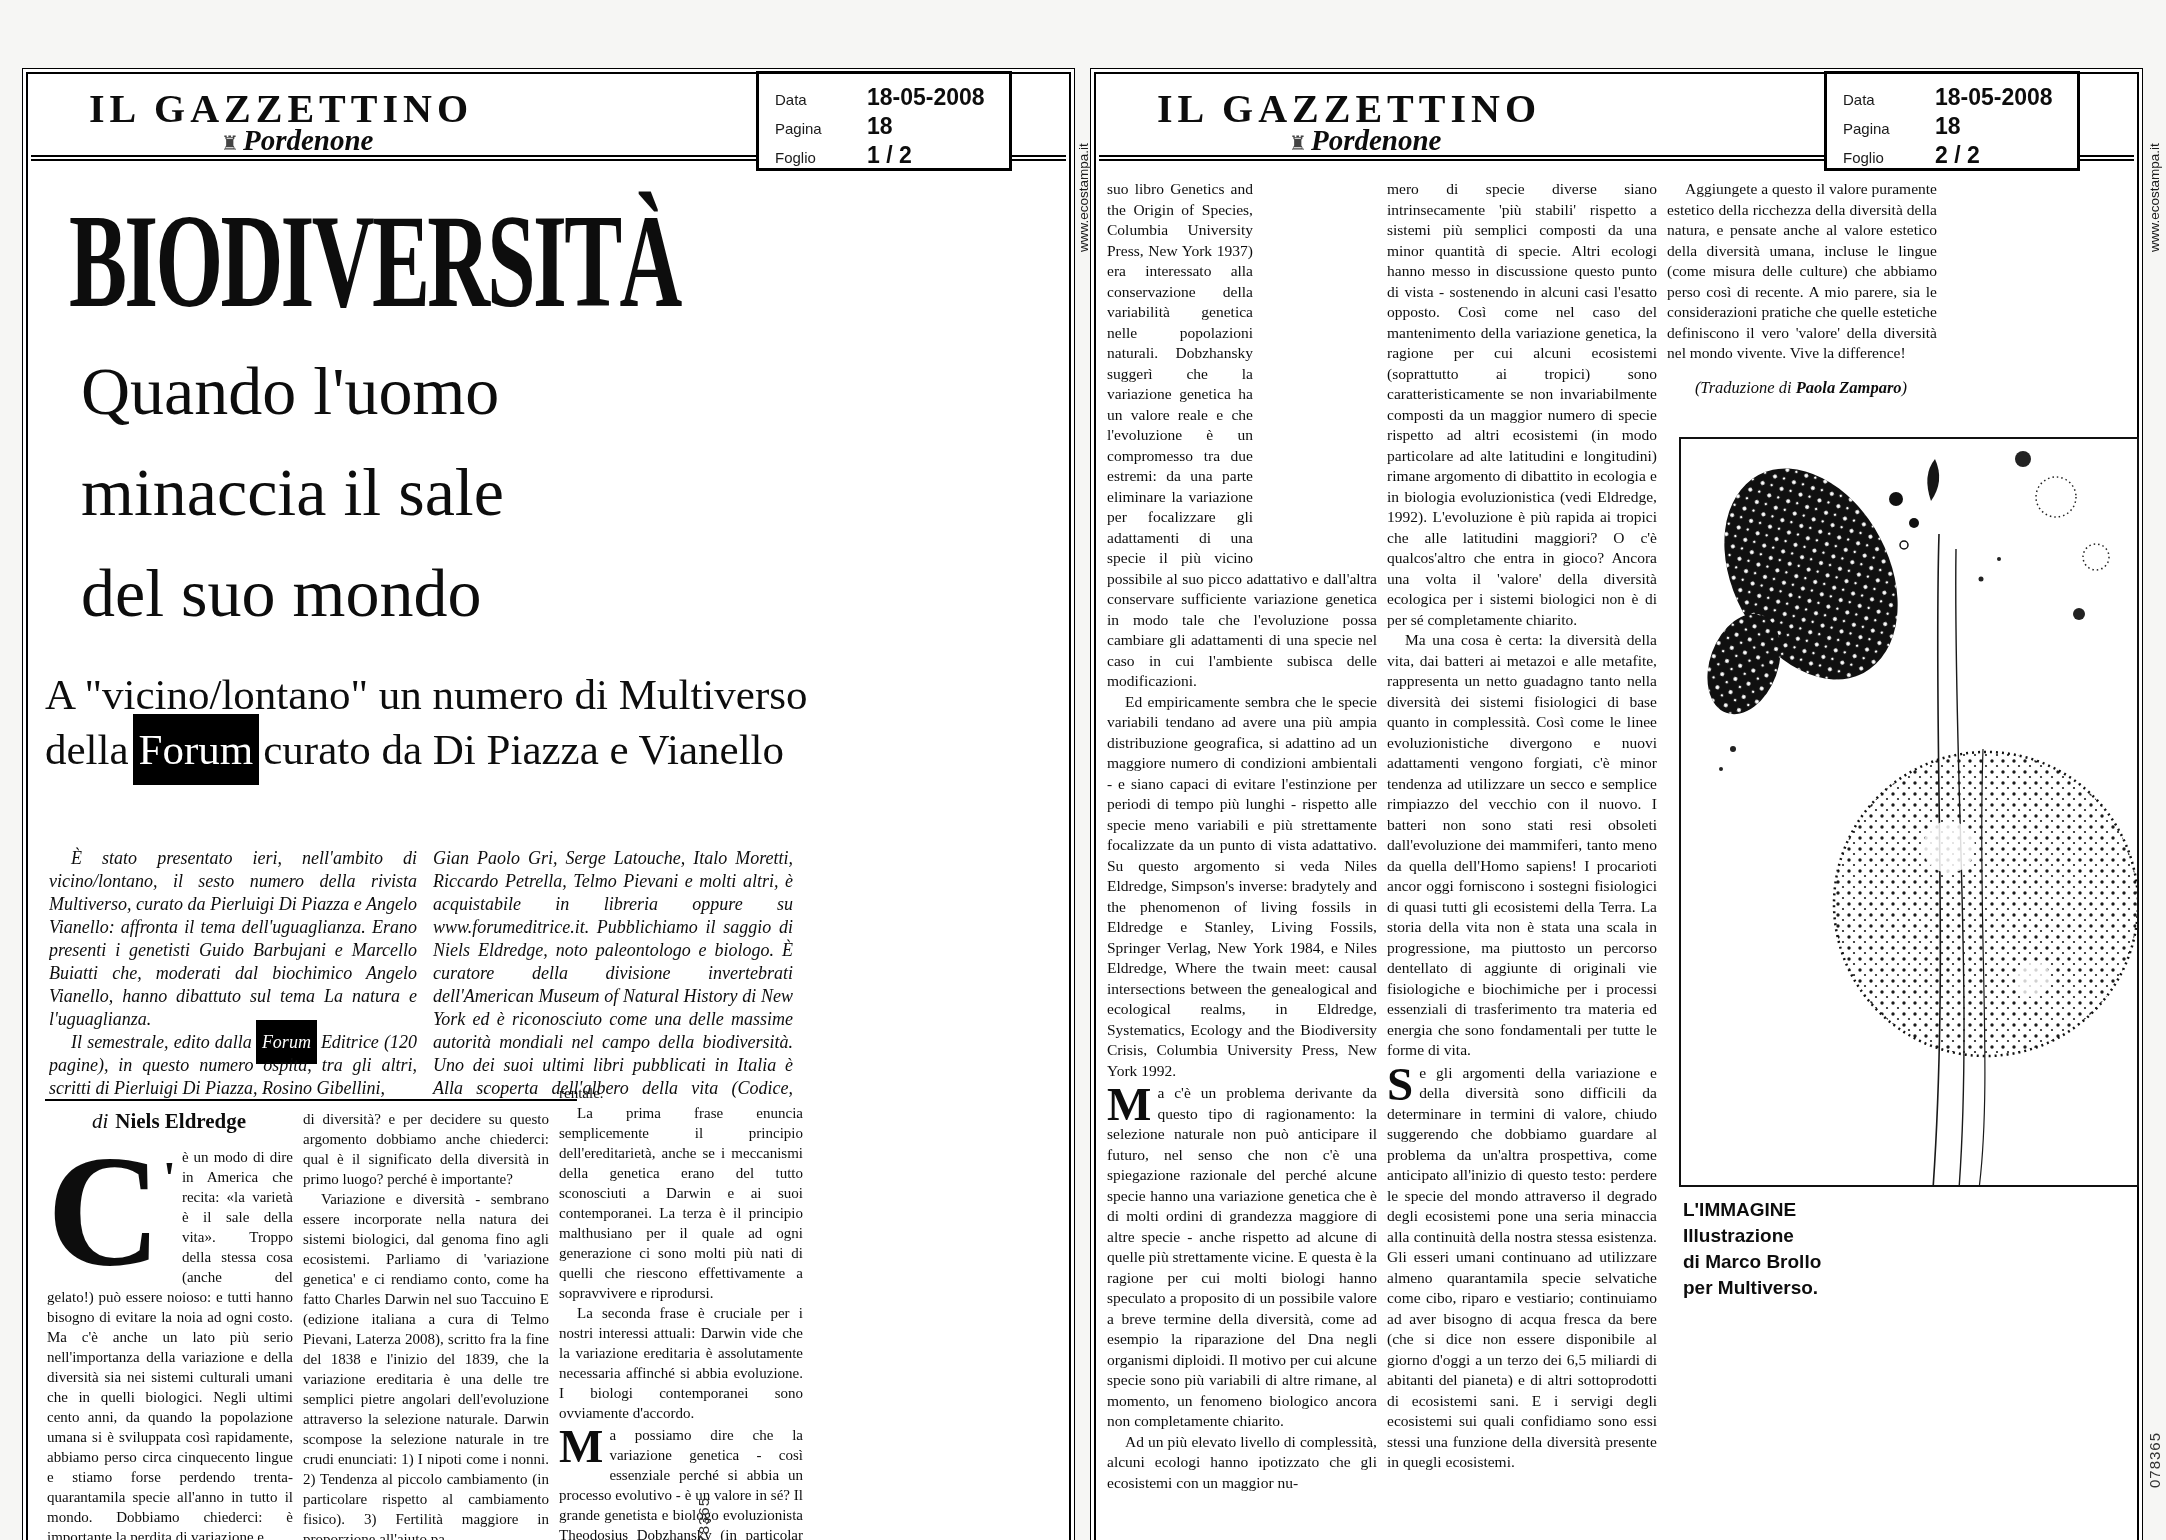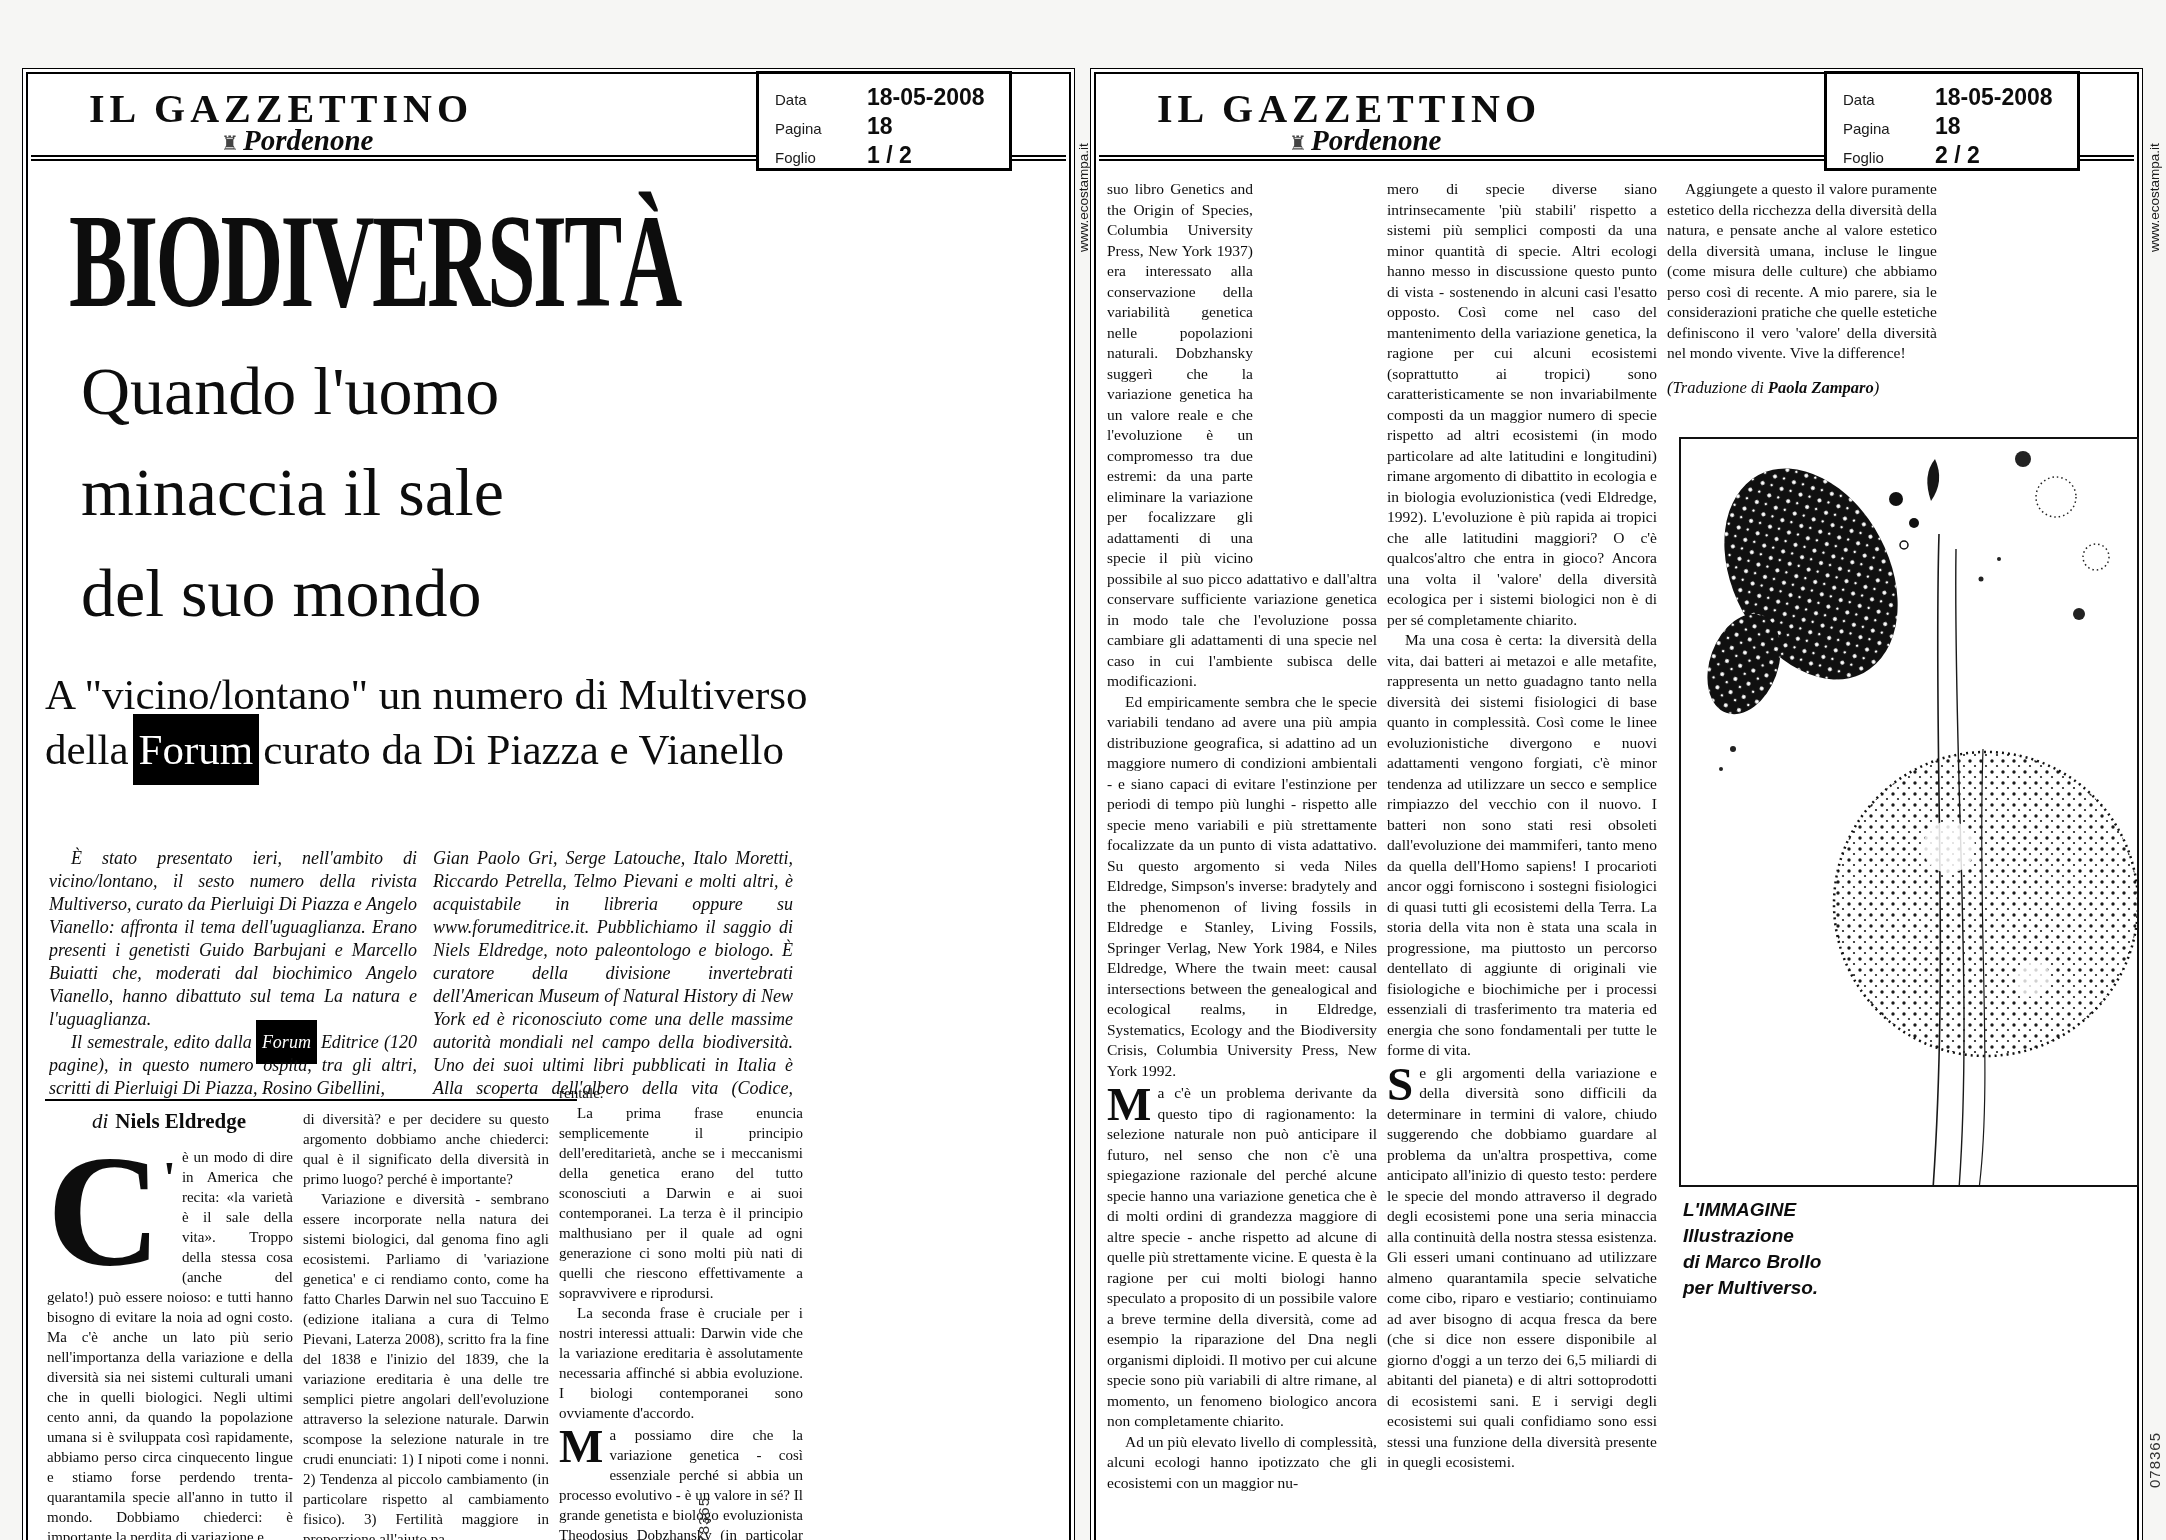--- a/index.html
+++ b/index.html
@@ -61,28 +61,28 @@
 
   .endrule { position:absolute; height:2px; background:#000; }
   .endrule-left  { left:22px; top:1476px; width:750px; }
   .endrule-right { left:16px; top:1476px; width:1032px; }
 
   
   .rcol { font-size:15.5px; line-height:20.5px; top:110px; width:270px; height:1366px; }
   .rcol1 { left:16px; } .rcol2 { left:296px; }
   .rcol3 { left:576px; height:256px; }
   .spacer { float:right; width:118px; height:350px; margin:20px 0 0 6px; }
-  .translator { margin-top:14px; text-align:left; font-style:italic; font-size:16.5px; padding-right:2px; text-indent:0; }
+  .translator { margin-top:14px; text-align:center; font-style:italic; font-size:16.5px; padding-right:2px; text-indent:0; }
   .tr-name { font-weight:bold; }
 
   
   .artframe { position:absolute; left:588px; top:368px; width:460px; height:750px; border:2px solid #111; background:#fff; overflow:hidden; }
   .caption { position:absolute; left:592px; top:1128px; width:230px;
              font-family:"Liberation Sans","DejaVu Sans",sans-serif; font-weight:bold; font-size:19px; line-height:26px; }
-  .caption div { margin:0;font-style:italic; }
+  .caption div { margin:0; }
   .pullquote { position:absolute; left:588px; top:1244px; width:400px; text-align:center; font-size:32px; line-height:45px; }
 
   
   .vstamp { position:absolute; writing-mode:vertical-rl; transform:rotate(180deg);
             font-family:"Liberation Sans","DejaVu Sans",sans-serif; color:#1a1a1a; white-space:nowrap; }
   .wm { font-size:13.5px; }
   .wm-left  { left:1076px; top:92px;  height:160px; }
   .wm-right { left:2147px; top:92px;  height:160px; }
   .code { font-size:15px; color:#333; letter-spacing:1px; }
   .code-left-wrap { position:absolute; left:672px; top:1408px; height:76px; }

